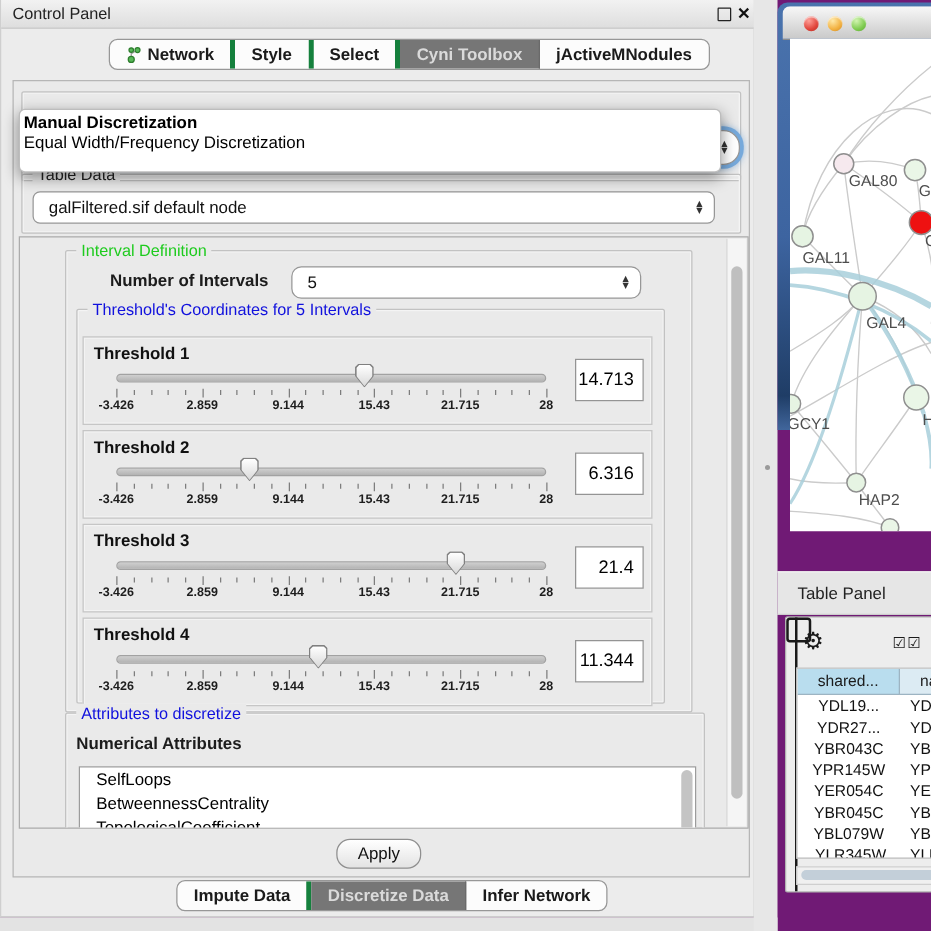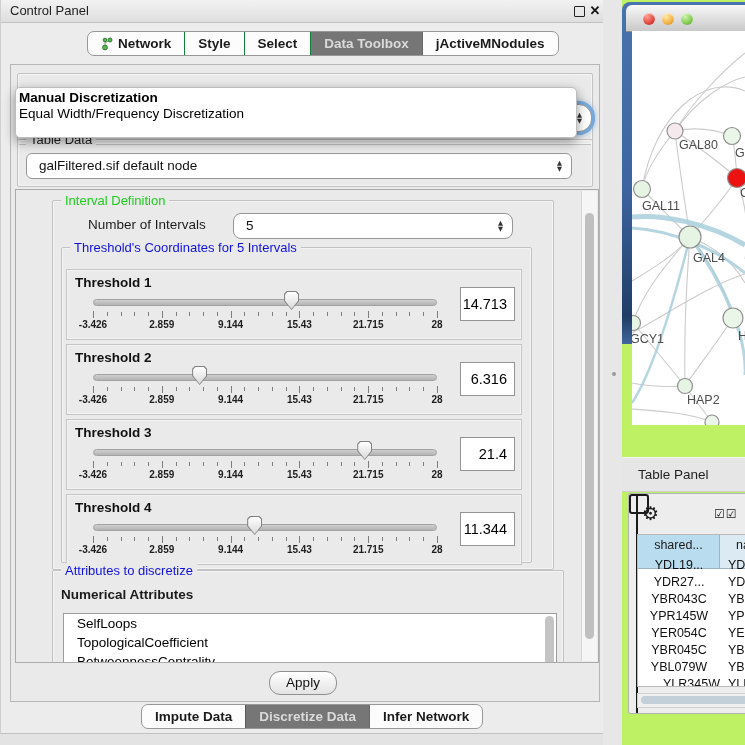--- a/index.html
+++ b/index.html
@@ -1,32 +1,32 @@
 <!DOCTYPE html>
 <html><head>
 <meta charset="utf-8">
 <style>
   html,body{margin:0;padding:0;}
-  #root{position:relative;width:745px;height:745px;background:#bef264;overflow:hidden;
+  #root{position:relative;width:745px;height:745px;background:#701a75;overflow:hidden;
         font-family:"Liberation Sans",sans-serif;font-size:13px;color:#1c1c1c;}
   
   #control-panel{position:absolute;left:0;top:0;width:602px;height:733px;background:#ececec;
         border-right:1px solid #b4b4b4;border-bottom:1px solid #c2c2c2;border-left:1px solid #cfcfcf;}
   #cp-titlebar{position:absolute;left:0;top:0;right:0;height:22px;
         background:linear-gradient(#f2f2f2,#dedede);border-bottom:1px solid #c3c3c3;}
   #cp-title{position:absolute;left:9px;top:3px;font-size:13px;color:#222;}
   .win-ctrl{position:absolute;top:5px;cursor:default;}
   #float-icon{right:18px;width:9px;height:9px;border:1.6px solid #222;border-radius:1px;top:6px;}
   #close-icon{right:1px;top:3px;font-size:13px;font-weight:bold;color:#111;width:14px;text-align:center;}
   
   .tabstrip{position:absolute;display:flex;background:#fcfcfc;border:1px solid #979797;border-radius:7px;overflow:hidden;height:23px;}
   #top-tabs{left:86px;top:31px;}
   #bottom-tabs{left:140px;top:704px;}
   .tab{display:flex;align-items:center;gap:5px;padding:0 13px;font-size:13.5px;font-weight:700;color:#1b1b1b;
-       border-right:1px solid #15803d;white-space:nowrap;}
+       border-right:4px solid #15803d;white-space:nowrap;}
   .tab:last-child{border-right:none;}
   .tab.selected{background:#767676;color:#dadada;border-right:1px solid #6a6a6a;}
   
   #content{position:absolute;left:9px;top:64px;width:588px;height:636px;background:#eaeaea;
            border:1px solid #b6b6b6;}
   .group{position:absolute;border:1px solid #c2c2c2;border-radius:2px;box-shadow:inset 0 0 0 1px #f4f4f4;}
   .group-title{position:absolute;top:-8px;left:8px;background:#eaeaea;padding:0 4px;font-size:13px;}
   .gt-black{color:#111;font-weight:bold;}
   .gt-green{color:#1ecb1e;}
   .gt-blue{color:#1111dd;}
@@ -93,21 +93,21 @@
         border-top:1px solid #f2f2f2;border-bottom:1px solid #cdcdcd;}
   #table-panel-title{position:absolute;left:16px;top:9px;font-size:13.5px;color:#222;}
   #table-box{position:absolute;left:628px;top:493px;width:130px;height:219px;background:#ededed;
         border:1px solid #b2b2b2;border-radius:2px;}
   .tb-icon{position:absolute;color:#1a1a1a;font-family:"DejaVu Sans",sans-serif;}
   #gear-icon{left:13px;top:8px;font-size:19px;}
   #columns-icon{left:52px;top:12px;width:16px;height:16px;border:2px solid #1a1a1a;border-radius:3px;}
   #columns-icon:before{content:"";position:absolute;left:6.5px;top:0;bottom:0;width:2px;background:#1a1a1a;}
   #check-icons{left:85px;top:13px;font-size:12px;letter-spacing:1px;}
   #grid{position:absolute;left:8px;top:40px;right:-14px;bottom:26px;background:#fff;border:1px solid #b9b9b9;overflow:hidden;}
-  .hdr-cell{position:absolute;top:0;height:34px;border-right:1px solid #9db4c2;border-bottom:1px solid #9db4c2;
+  .hdr-cell{position:absolute;top:0;height:21px;border-right:1px solid #9db4c2;border-bottom:1px solid #9db4c2;
         font-size:12.5px;line-height:21px;text-align:center;color:#1b1b1b;box-sizing:border-box;}
   .grid-row{position:absolute;left:0;right:0;height:17px;}
   .cell{position:absolute;top:0;height:17px;font-size:12.5px;line-height:17px;color:#111;white-space:nowrap;}
   #hscroll{position:absolute;left:8px;bottom:5px;right:-14px;height:13px;background:#f0f0f0;border:1px solid #cfcfcf;}
   #hscroll .thumb-bar{position:absolute;left:3px;top:1.5px;height:8px;width:92%;border-radius:4px;background:#c3cfd9;}
   #below-cp{position:absolute;left:0;top:734px;width:622px;height:11px;background:#e3e3e3;}
   svg text{font-family:"Liberation Sans",sans-serif;}
 </style>
 </head>
 <body>
@@ -132,21 +132,21 @@
           </svg>
           <span>Network</span>
         </div>
         <div class="tab">
           <span>Style</span>
         </div>
         <div class="tab">
           <span>Select</span>
         </div>
         <div class="tab selected">
-          <span>Data Toolbox</span>
+          <span>Cyni Toolbox</span>
         </div>
         <div class="tab">
           <span>jActiveMNodules</span>
         </div>
       </div>
 
     <div id="content">
 
       <div class="group" id="algo-group" style="left:6px;top:8px;width:574px;height:70px;">
         <div class="combo" id="algo-combo">
@@ -167,21 +167,21 @@
           <span>galFiltered.sif default node</span>
           <span class="spin-arrows">▲<span>▼</span></span>
         </div>
       </div>
 
       <div id="scrollpane">
 
         <div class="group" style="left:36px;top:10px;width:500px;height:368px;">
           <span class="group-title gt-green">Interval Definition</span>
 
-          <span style="position:absolute;left:35px;top:16px;font-weight:normal;font-size:13.5px;">Number of Intervals</span>
+          <span style="position:absolute;left:35px;top:16px;font-weight:bold;font-size:13.5px;">Number of Intervals</span>
           <div class="combo" style="left:180px;top:12px;width:280px;height:26px;border-radius:8px;box-sizing:border-box;">
             <span>5</span>
             <span class="spin-arrows">▲<span>▼</span></span>
           </div>
 
           <div class="group" style="left:8px;top:46px;width:469px;height:314px;">
             <span class="group-title gt-blue">Threshold's Coordinates for 5 Intervals</span>
             <div id="thresholds-host">
                 <div class="th-panel" style="top: 21px;">
                   <div class="th-label">Threshold 1</div>
@@ -362,22 +362,22 @@
               </div>
           </div>
         </div>
 
         <div class="group" style="left:36px;top:380px;width:510px;height:150px;">
           <span class="group-title gt-blue">Attributes to discretize</span>
           <span style="position:absolute;left:8px;top:16px;font-weight:bold;font-size:13.5px;">Numerical Attributes</span>
           <div id="attr-list">
             <div id="attr-items">
                 <div class="attr-item">SelfLoops</div>
+                <div class="attr-item">BetweennessCentrality</div>
                 <div class="attr-item">TopologicalCoefficient</div>
-                <div class="attr-item">BetweennessCentrality</div>
               </div>
             <div id="attr-vscroll"></div>
           </div>
         </div>
 
         <div class="vscroll">
           <div class="thumb-bar" style="top:22px;height:426px;"></div>
         </div>
       </div>
 
@@ -491,21 +491,21 @@
         </div>
         <div class="grid-row" style="top: 107px;">
           <div class="cell" style="left: 0px; width: 82px; text-align: center;">YBR045C</div>
           <div class="cell" style="left: 82px; width: 70px; padding-left: 8px;">YBR0</div>
         </div>
         <div class="grid-row" style="top: 124px;">
           <div class="cell" style="left: 0px; width: 82px; text-align: center;">YBL079W</div>
           <div class="cell" style="left: 82px; width: 70px; padding-left: 8px;">YBL0</div>
         </div>
         <div class="grid-row" style="top: 141px;">
-          <div class="cell" style="left: 0px; width: 82px; text-align: right;">YLR345W</div>
+          <div class="cell" style="left: 14px; width: 82px; text-align: left;">YLR345W</div>
           <div class="cell" style="left: 82px; width: 70px; padding-left: 8px;">YLR3</div>
         </div>
       </div>
     <div id="hscroll">
         <div class="thumb-bar"></div>
       </div>
   </div>
 
 </div>
 

